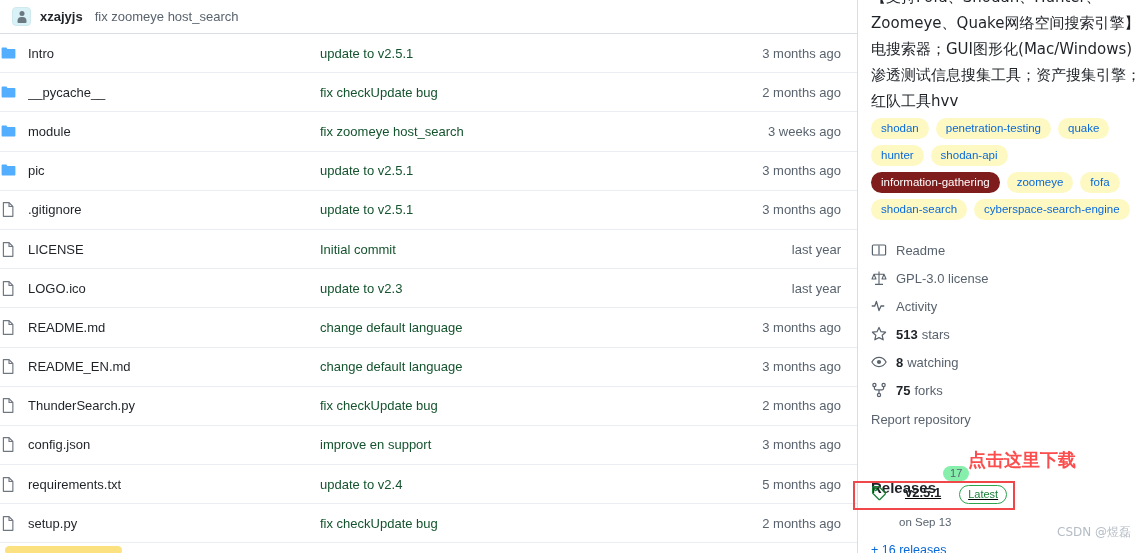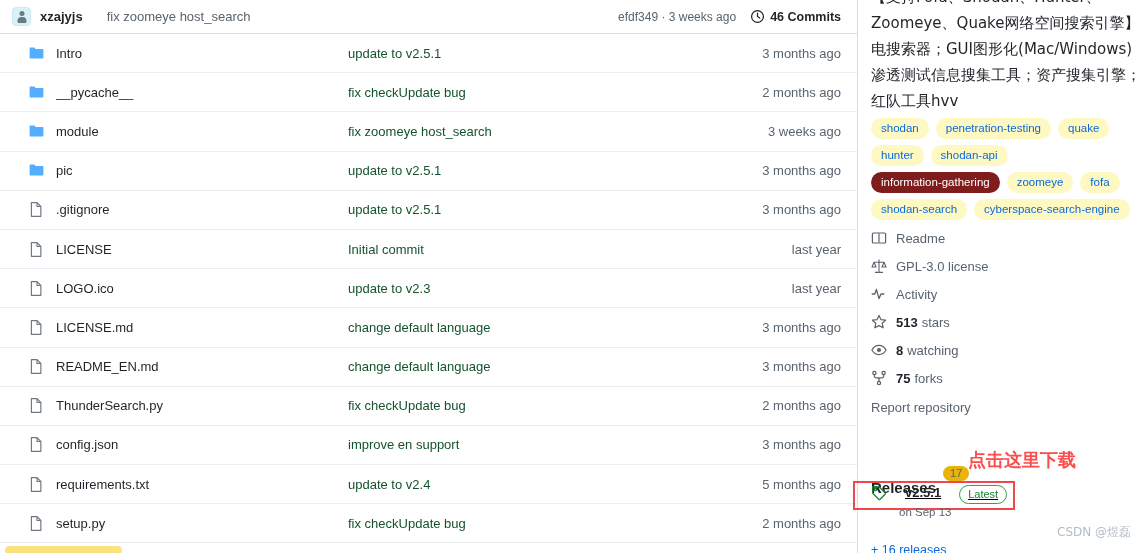--- a/index.html
+++ b/index.html
@@ -34,37 +34,37 @@
     content: ""; position: absolute; left: 50%; top: 3px;
     transform: translateX(-50%);
     width: 5px; height: 5px; border-radius: 50%; background: #6b7a82;
   }
   .avatar::after {
     content: ""; position: absolute; left: 50%; top: 9px;
     transform: translateX(-50%);
     width: 9px; height: 6px; border-radius: 4px 4px 1px 1px; background: #6b7a82;
   }
   .commit-author {
-    font-size: 13px; font-weight: bold; color: #1f2328; margin-right: 24px;
+    font-size: 13px; font-weight: bold; color: #1f2328; margin-right: 12px;
   }
   .commit-msg { font-size: 13px; color: #59636e; }
   .commit-right {
     margin-left: auto; display: flex; align-items: center; gap: 14px;
   }
   .commit-sha { font-size: 12px; color: #59636e; }
   .commits-count {
     display: flex; align-items: center; gap: 5px;
     font-size: 12.5px; font-weight: bold; color: #1f2328;
   }
   .clock-ic { width: 15px; height: 15px; flex: none; }
 
   .row {
     height: 39.2px; display: flex; align-items: center;
     border-bottom: 1px solid #eaeef2;
-    padding: 0 16px 0 28px; background: #fff;
+    padding: 0 16px 0 0; background: #fff;
   }
   .row .ic { width: 17px; height: 17px; flex: none; margin-right: 11px; }
   .row .nm {
     font-size: 13px; color: #1f2328; width: 292px; flex: none;
     white-space: nowrap; overflow: hidden;
   }
   .row .msg { font-size: 13px; color: #14532d; flex: 1; }
   .row .age {
     font-size: 13px; color: #59636e; text-align: right;
     white-space: nowrap;
@@ -92,36 +92,36 @@
     width: 272px;
     display: flex; flex-wrap: wrap; gap: 6px 7px;
   }
   .topic {
     background: #fef9c3; color: #0969da;
     border-radius: 11px; padding: 2px 10px 3px;
     font-size: 11.5px; white-space: nowrap; line-height: 16px;
   }
   .topic.active { background: #7f1d1d; color: #ffffff; }
 
-  .links { position: absolute; left: 12px; top: 224px; width: 265px; }
+  .links { position: absolute; left: 12px; top: 236px; width: 265px; }
   .lnk {
     display: flex; align-items: center; height: 28px;
     font-size: 13px; color: #59636e;
   }
   .lnk .gi { width: 16px; height: 16px; flex: none; margin-right: 9px; }
   .lnk b { color: #1f2328; font-weight: bold; margin-right: 4px; }
   .report { font-size: 13px; color: #59636e; margin-top: 8px; display: block; }
 
   .rel-head {
     position: absolute; left: 12px; top: 450px;
     display: flex; align-items: center; gap: 7px;
   }
   .rel-title { font-size: 15px; font-weight: bold; color: #1f2328; margin-top: 29px; }
   .rel-count {
-    background: #eab308; color: #59636e; border-radius: 10px;
+    background: #86efac; color: #59636e; border-radius: 10px;
     font-size: 11px; padding: 1px 7px 2px;
   }
   .ann-red {
     position: absolute; left: 109px; top: 448px;
     font-size: 18px; font-weight: bold; color: #fb4d4d;
     font-family: "DejaVu Sans", "Liberation Sans", sans-serif;
     white-space: nowrap;
   }
   .redbox {
     position: absolute; left: -6px; top: 481px;
@@ -130,21 +130,21 @@
   }
   .rel-item { position: absolute; left: 12px; top: 485px; }
   .rel-line { display: flex; align-items: flex-start; gap: 18px; text-decoration: underline; }
   .tag-ic { width: 16px; height: 16px; flex: none; }
   .rel-ver { font-size: 13px; font-weight: bold; color: #1f2328; }
   .latest-pill {
     border: 1px solid #2da44e; color: #1a7f37; border-radius: 10px;
     font-size: 11px; padding: 0 8px 1px; line-height: 16px;
   }
   .rel-date {
-    font-size: 11.5px; color: #59636e; margin: 2px 0 0 28px;
+    font-size: 11.5px; color: #59636e; margin: 12px 0 0 28px;
   }
   .more-rel {
     position: absolute; left: 12px; top: 543px;
     font-size: 12.5px; color: #0969da;
   }
   .watermark {
     position: absolute; left: 1057px; top: 524px;
     font-size: 12px; color: #b4bcc4;
     font-family: "DejaVu Sans", "Liberation Sans", sans-serif;
     white-space: nowrap;
@@ -154,30 +154,20 @@
 <body>
 
 <div id="root">
 
   <div id="filepane">
 
     <div class="commit-bar">
       <div class="avatar"></div>
       <span class="commit-author">xzajyjs</span>
       <span class="commit-msg">fix zoomeye host_search</span>
-      <div class="commit-right">
-        <span class="commit-sha">efdf349 · 3 weeks ago</span>
-        <span class="commits-count">
-          <svg class="clock-ic" viewBox="0 0 16 16" fill="none" stroke="#1f2328" stroke-width="1.3">
-            <circle cx="8" cy="8" r="6.3"></circle>
-              <path d="M8 4.4V8l2.4 1.6" stroke-linecap="round"></path>
-          </svg>
-          <span>46 Commits</span>
-        </span>
-      </div>
     </div>
 
     <div id="rows">
         <div class="row">
           <svg viewBox="0 0 16 16" fill="#54aeff" class="ic">
             <path d="M1.5 3.2c0-.5.4-.9.9-.9h3.1c.3 0 .6.1.7.4l.8 1.1h6.6c.5 0 .9.4.9.9v7.1c0 .5-.4.9-.9.9H2.4c-.5 0-.9-.4-.9-.9V3.2z"></path>
           </svg>
           <span class="nm">Intro</span>
           <span class="msg">update to v2.5.1</span>
           <span class="age">3 months ago</span>
@@ -231,21 +221,21 @@
           </svg>
           <span class="nm">LOGO.ico</span>
           <span class="msg">update to v2.3</span>
           <span class="age">last year</span>
         </div>
         <div class="row">
           <svg viewBox="0 0 16 16" fill="none" stroke="#6f7781" stroke-width="1.1" class="ic">
             <path d="M3.2 1.6h5.3l3.6 3.6v9.2H3.2z" stroke-linejoin="round"></path>
             <path d="M8.5 1.6v3.6h3.6" stroke-linejoin="round"></path>
           </svg>
-          <span class="nm">LICENSE.md</span>
+          <span class="nm">README.md</span>
           <span class="msg">change default language</span>
           <span class="age">3 months ago</span>
         </div>
         <div class="row">
           <svg viewBox="0 0 16 16" fill="none" stroke="#6f7781" stroke-width="1.1" class="ic">
             <path d="M3.2 1.6h5.3l3.6 3.6v9.2H3.2z" stroke-linejoin="round"></path>
             <path d="M8.5 1.6v3.6h3.6" stroke-linejoin="round"></path>
           </svg>
           <span class="nm">README_EN.md</span>
           <span class="msg">change default language</span>

